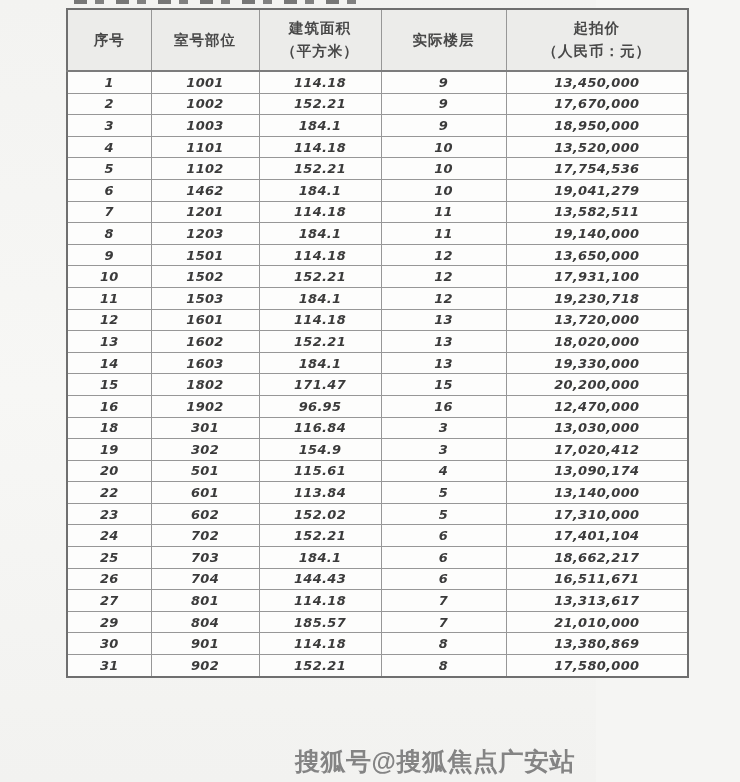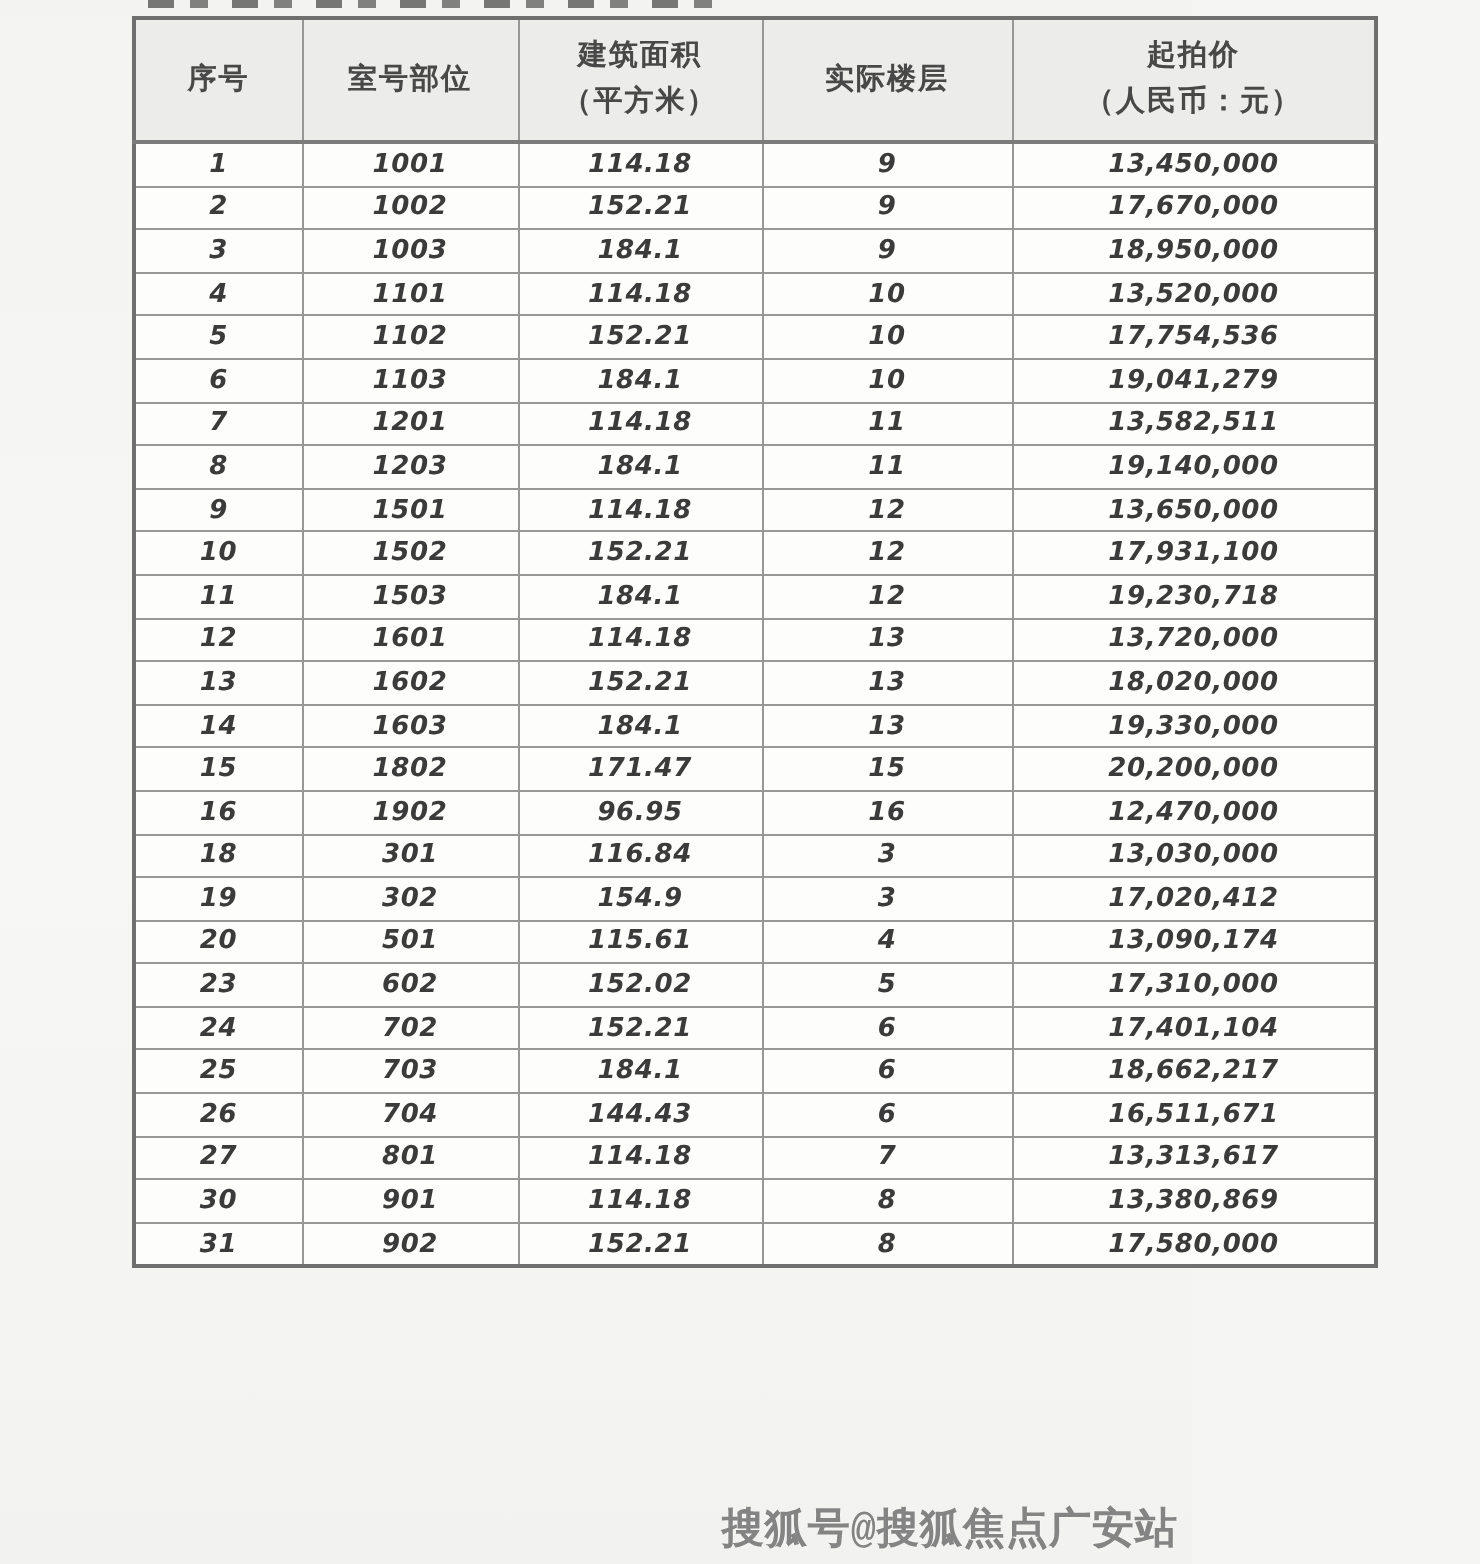--- a/index.html
+++ b/index.html
@@ -65,29 +65,28 @@
     height: 20.6px;
     font-size: 13px;
     font-weight: bold;
     font-style: italic;
     color: #3b3b3b;
     font-family: "DejaVu Sans", "Liberation Sans", sans-serif;
     letter-spacing: 0.3px;
   }
   .watermark {
     position: absolute;
-    right: 7px;
+    right: 21px;
     bottom: 4px;
-    font-size: 21px;
+    font-size: 25px;
     font-weight: 700;
     color: rgba(105,105,105,0.82);
     letter-spacing: 0.5px;
     white-space: nowrap;
     text-shadow: 0 0 1px rgba(255,255,255,0.9);
-    font-family: Liberation Mono, monospace;
   }
 </style>
 </head>
 <body>
 
 <div class="page">
 
   <div class="crop-strip"></div>
 
   <table class="auction-table">
@@ -153,21 +152,21 @@
         </tr>
         <tr>
           <td>5</td>
           <td>1102</td>
           <td>152.21</td>
           <td>10</td>
           <td>17,754,536</td>
         </tr>
         <tr>
           <td>6</td>
-          <td>1103</td>
+          <td>1462</td>
           <td>184.1</td>
           <td>10</td>
           <td>19,041,279</td>
         </tr>
         <tr>
           <td>7</td>
           <td>1201</td>
           <td>114.18</td>
           <td>11</td>
           <td>13,582,511</td>
@@ -250,20 +249,27 @@
           <td>17,020,412</td>
         </tr>
         <tr>
           <td>20</td>
           <td>501</td>
           <td>115.61</td>
           <td>4</td>
           <td>13,090,174</td>
         </tr>
         <tr>
+          <td>22</td>
+          <td>601</td>
+          <td>113.84</td>
+          <td>5</td>
+          <td>13,140,000</td>
+        </tr>
+        <tr>
           <td>23</td>
           <td>602</td>
           <td>152.02</td>
           <td>5</td>
           <td>17,310,000</td>
         </tr>
         <tr>
           <td>24</td>
           <td>702</td>
           <td>152.21</td>
@@ -285,20 +291,27 @@
           <td>16,511,671</td>
         </tr>
         <tr>
           <td>27</td>
           <td>801</td>
           <td>114.18</td>
           <td>7</td>
           <td>13,313,617</td>
         </tr>
         <tr>
+          <td>29</td>
+          <td>804</td>
+          <td>185.57</td>
+          <td>7</td>
+          <td>21,010,000</td>
+        </tr>
+        <tr>
           <td>30</td>
           <td>901</td>
           <td>114.18</td>
           <td>8</td>
           <td>13,380,869</td>
         </tr>
         <tr>
           <td>31</td>
           <td>902</td>
           <td>152.21</td>

